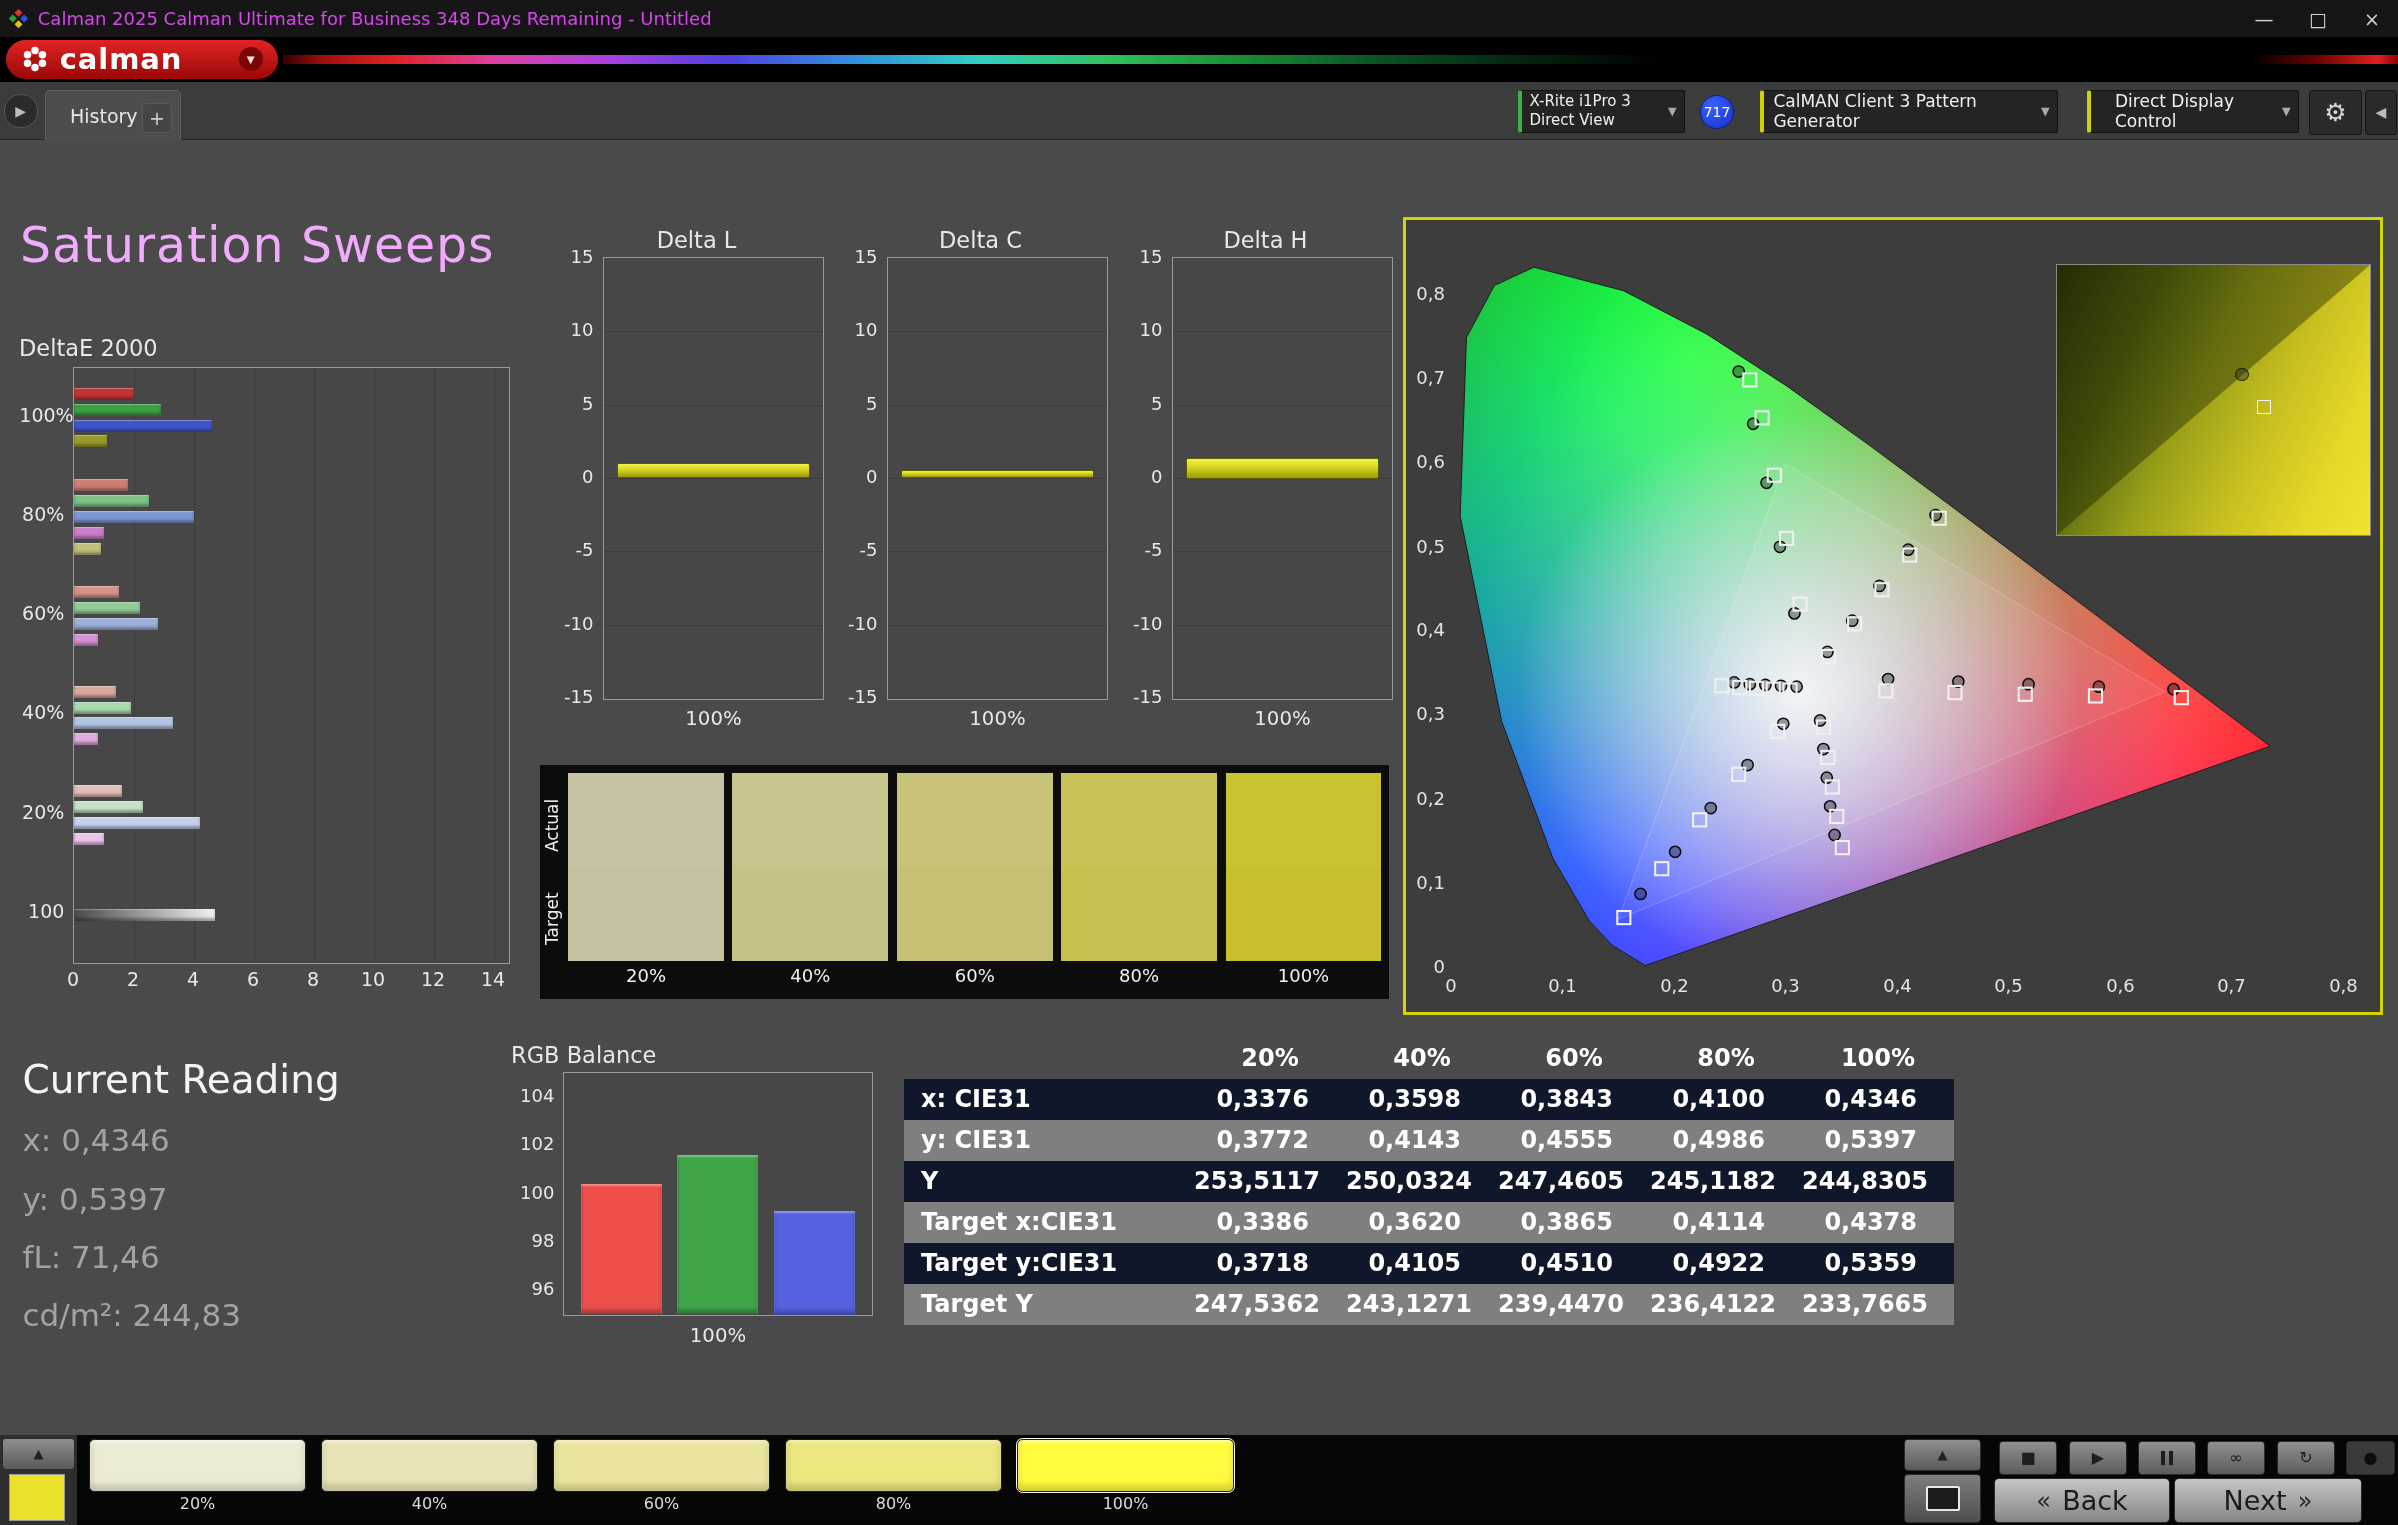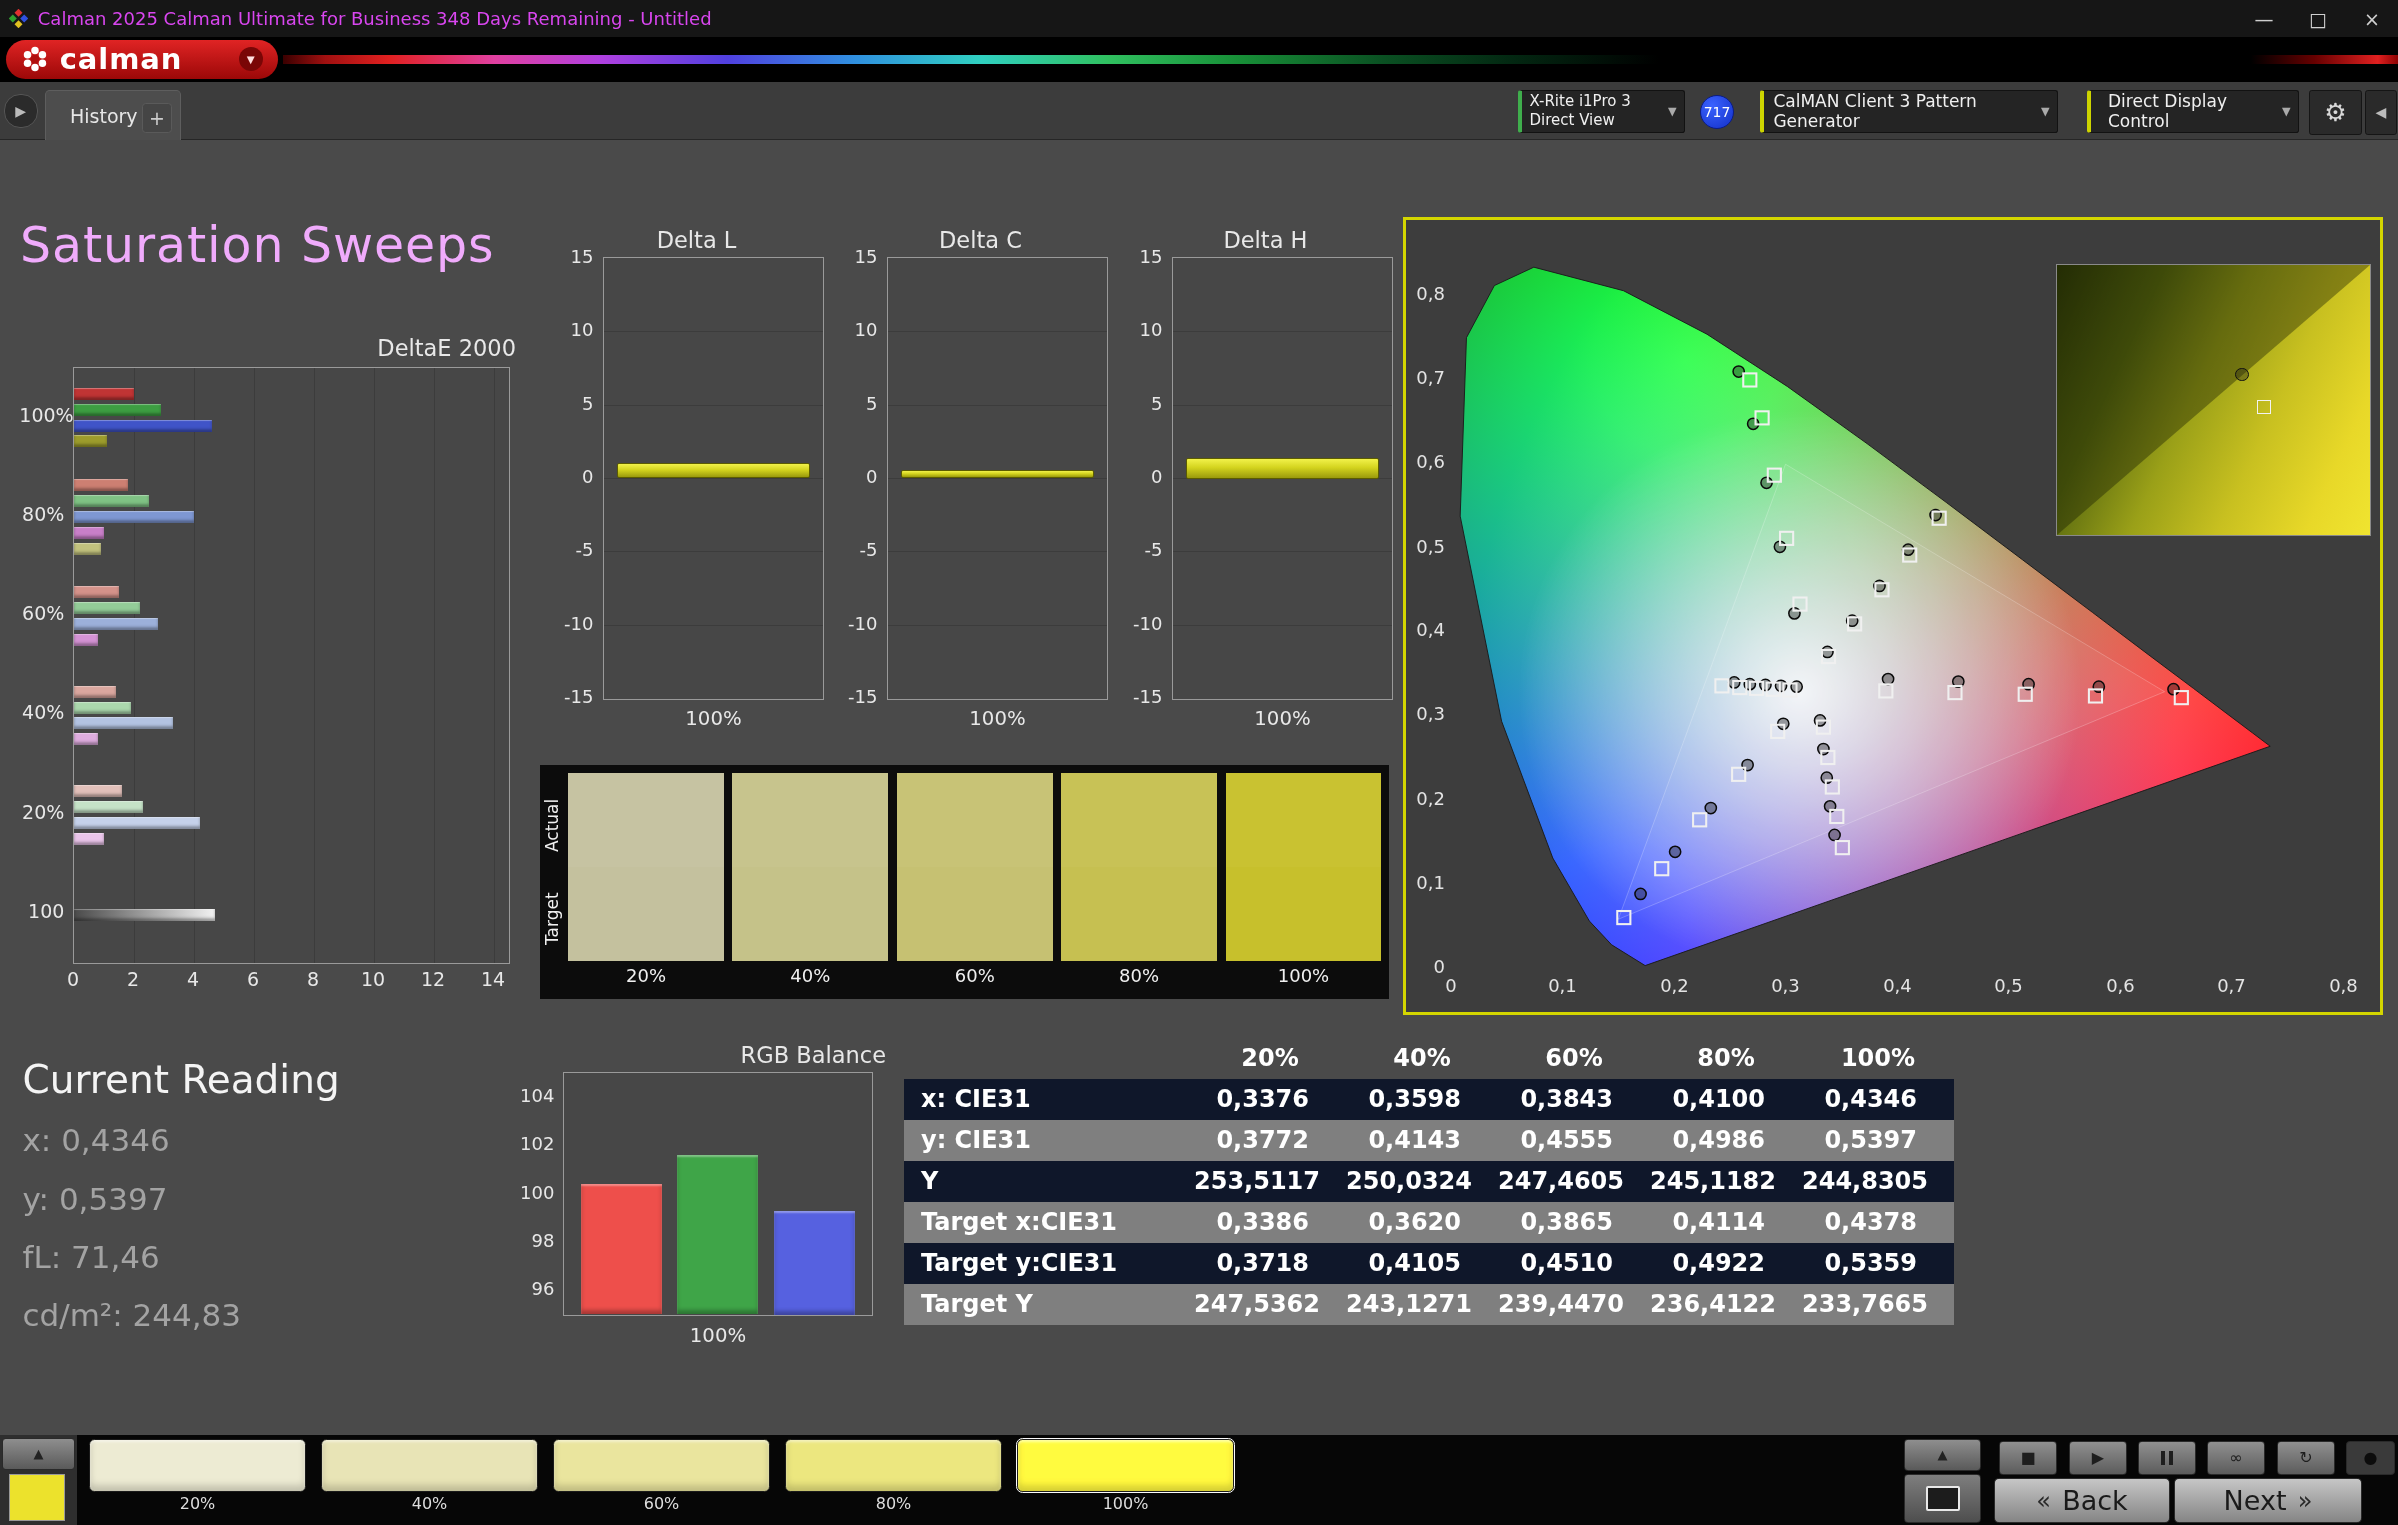--- a/index.html
+++ b/index.html
@@ -21,28 +21,28 @@
   .toolbar{position:absolute;top:82px;left:0;right:0;height:58px;background:#3c3c3c;border-bottom:0.9px solid #262626;box-sizing:border-box;}
   .tool-expand{position:absolute;left:3.7px;top:12px;width:32px;height:32px;border-radius:16px;background:#2b2b2b;border:0.9px solid #555;color:#bbb;display:flex;align-items:center;justify-content:center;font-size:14px;}
   .tab{position:absolute;left:45px;top:8.4px;height:50px;padding:0 24px;background:#4d4d4d;border:0.9px solid #5e5e5e;border-bottom:none;border-radius:4.7px 4.7px 0 0;display:flex;align-items:center;font-size:19px;color:#e6e6e6;box-sizing:border-box;}
   .tab-add{position:absolute;left:142px;top:20.6px;width:28px;height:28px;background:#454545;border:0.9px solid #5a5a5a;border-radius:3.7px;display:flex;align-items:center;justify-content:center;color:#ccc;font-size:19px;}
   .dd{position:absolute;top:7.5px;height:43px;background:#242424;border:0.9px solid #121212;border-radius:2.8px;box-sizing:border-box;color:#f0f0f0;display:flex;align-items:center;}
   .dd .ddarrow{margin-left:auto;margin-right:7.5px;color:#aaa;font-size:11.2px;}
   .dd-meter{left:1518px;width:167px;border-left:4.7px solid #3fae4c;padding-left:7.5px;}
   .dd-meter .two{display:flex;flex-direction:column;line-height:1.25;font-size:15px;}
   .badge{position:absolute;left:1700px;top:13px;width:34px;height:34px;border-radius:17px;background:radial-gradient(circle at 35% 30%,#3a62ff,#1330c8);border:1.9px solid #0a1c86;box-sizing:border-box;color:#fff;font-size:14px;display:flex;align-items:center;justify-content:center;}
   .dd-source{left:1760px;width:298px;border-left:4.7px solid #cdd400;padding-left:9.4px;font-size:17px;}
-  .dd-display{left:2087px;width:212px;border-left:4.7px solid #cdd400;padding-left:17px;font-size:17px;}
+  .dd-display{left:2087px;width:212px;border-left:4.7px solid #cdd400;padding-left:24px;font-size:17px;}
   .gear-btn{position:absolute;left:2309px;top:7.5px;width:51px;height:43px;background:#2a2a2a;border:0.9px solid #151515;border-radius:2.8px;color:#d8d8d8;font-size:25px;display:flex;align-items:center;justify-content:center;}
   .collapse-btn{position:absolute;left:2365px;top:7.5px;width:30px;height:43px;background:#2a2a2a;border:0.9px solid #151515;border-radius:2.8px;color:#bbb;font-size:14px;display:flex;align-items:center;justify-content:center;}
   
   .page-title{position:absolute;left:20px;top:217px;font-size:49px;font-weight:400;color:#f0abfc;letter-spacing:0.9px;}
   
   .de-root{position:absolute;left:19px;top:335px;width:497px;height:661px;}
-  .chart-title{position:absolute;top:0;left:0;right:0;height:30px;text-align:right;font-size:22.5px;color:#e8e8e8;}
+  .chart-title{position:absolute;top:0;left:0;right:0;height:30px;text-align:left;font-size:22.5px;color:#e8e8e8;}
   #de-plot{position:absolute;left:54px;right:5.6px;top:32px;bottom:32px;border:0.9px solid #9a9a9a;background:#474747;overflow:hidden;}
   .grid-v{position:absolute;top:0;bottom:0;width:0.9px;background:#3c3c3c;}
   .de-bar{position:absolute;left:0;height:12px;box-shadow:inset 0 -2.8px 2.8px rgba(0,0,0,0.35),inset 0 0.9px 0.9px rgba(255,255,255,0.35);}
   #de-ylabels{position:absolute;left:0;top:32px;bottom:32px;width:49px;}
   .de-ylab{position:absolute;right:3.7px;width:45px;text-align:right;font-size:19px;color:#e8e8e8;}
   #de-xlabels{position:absolute;left:54px;right:5.6px;bottom:1.9px;height:26px;}
   .ax{position:absolute;width:30px;text-align:center;font-size:19px;color:#e8e8e8;}
   
   .mini{position:absolute;top:227px;width:281px;height:525px;}
   .mini-title{position:absolute;top:0;left:0;right:0;height:28px;text-align:center;font-size:22.5px;color:#e8e8e8;}

